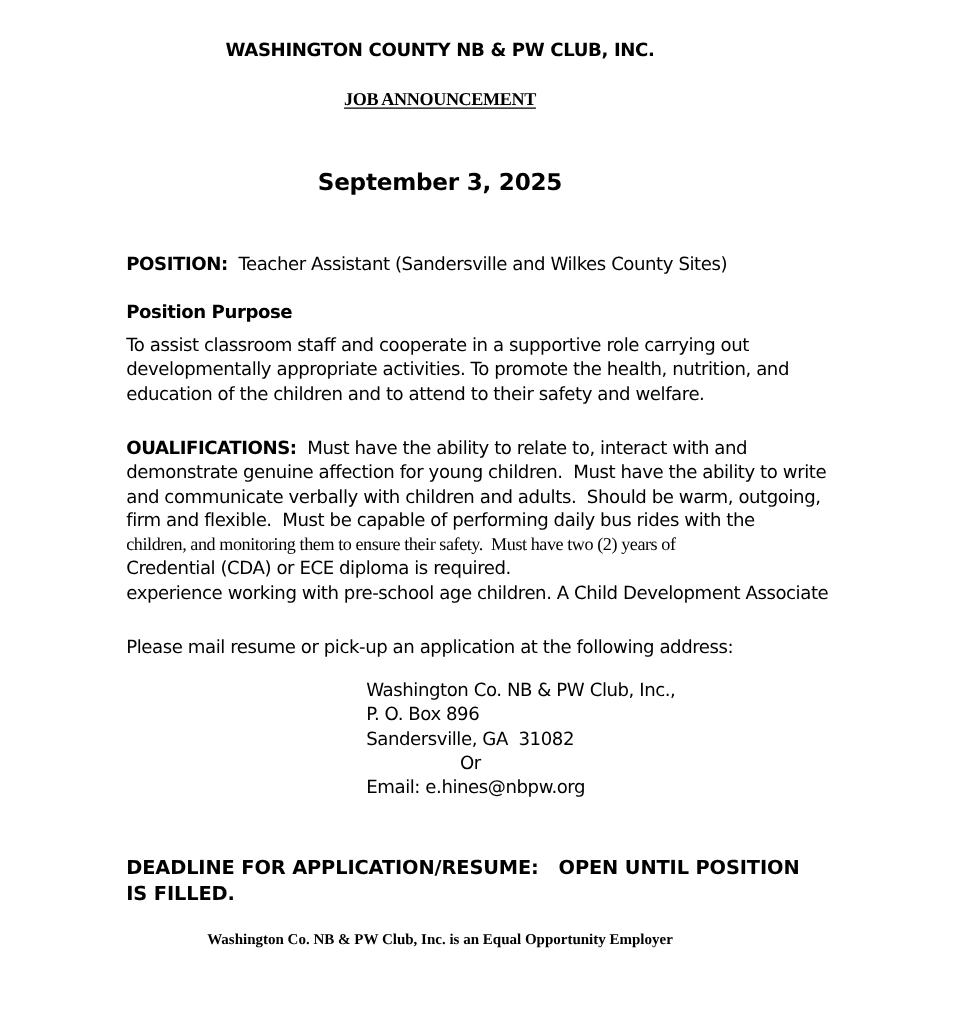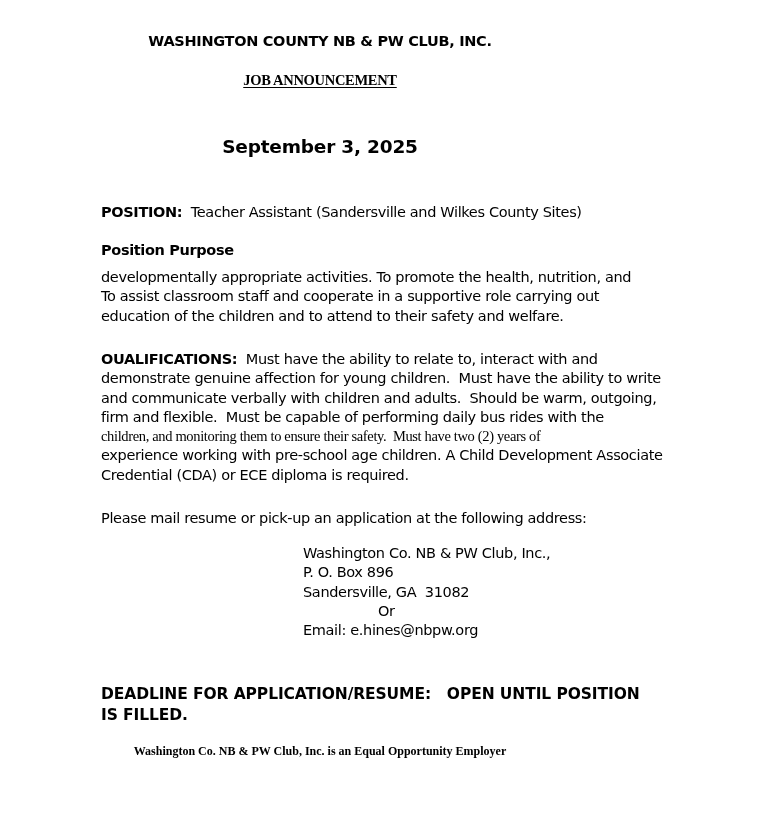--- a/index.html
+++ b/index.html
@@ -14,20 +14,21 @@
       overflow: hidden;
       color: #000000;
       font-family: "DejaVu Sans", sans-serif;
     }
     .abs { position: absolute; }
     .center {
       position: absolute;
       left: 0;
       width: 640px;
       text-align: center;
+      padding-left: 32px;
     }
     .org-title {
       top: 33px;
       font-size: 14.5px;
       font-weight: bold;
       letter-spacing: -0.3px;
     }
     .announce {
       top: 72px;
       font-size: 14.5px;
@@ -70,21 +71,21 @@
       left: 101px;
       top: 350px;
       width: 590px;
     }
     .mail-line {
       left: 101px;
       top: 509px;
       width: 600px;
     }
     .address {
-      left: 303px;
+      left: 293px;
       top: 544px;
       width: 320px;
     }
     .address .bold { font-weight: bold; }
     .address .or-line { padding-left: 75px; }
     .deadline {
       left: 101px;
       top: 684px;
       width: 600px;
       font-size: 15.5px;
@@ -111,35 +112,35 @@
 
 <div class="center date">September 3, 2025</div>
 
 <div class="abs body-text position-line">
   <b class="label">POSITION:</b>&nbsp;&nbsp;<span>Teacher Assistant (Sandersville and Wilkes County Sites)</span>
 </div>
 
 <div class="abs body-text purpose-heading">Position Purpose</div>
 
 <div class="abs body-text purpose-text">
+  <div>To assist classroom staff and cooperate in a supportive role carrying out</div>
   <div>developmentally appropriate activities. To promote the health, nutrition, and</div>
-  <div>To assist classroom staff and cooperate in a supportive role carrying out</div>
   <div>education of the children and to attend to their safety and welfare.</div>
 </div>
 
 <div class="abs body-text qual-text">
   <div>
     <b class="label">OUALIFICATIONS:</b>&nbsp;&nbsp;<span>Must have the ability to relate to, interact with and</span>
   </div>
   <div style="white-space:pre;">demonstrate genuine affection for young children.  Must have the ability to write</div>
   <div style="white-space:pre;">and communicate verbally with children and adults.  Should be warm, outgoing,</div>
   <div style="white-space:pre;">firm and flexible.  Must be capable of performing daily bus rides with the</div>
   <div style="white-space:pre;font-family:Liberation Serif, serif;">children, and monitoring them to ensure their safety.  Must have two (2) years of</div>
+  <div style="white-space:pre;">Credential (CDA) or ECE diploma is required.</div>
   <div style="white-space:pre;">experience working with pre-school age children. A Child Development Associate</div>
-  <div style="white-space:pre;">Credential (CDA) or ECE diploma is required.</div>
 </div>
 
 <div class="abs body-text mail-line">Please mail resume or pick-up an application at the following address:</div>
 
 <div class="abs body-text address">
   <div>Washington Co. NB &amp; PW Club, Inc.,</div>
   <div>P. O. Box 896</div>
   <div style="white-space:pre;">Sandersville, GA  31082</div>
   <div class="or-line">Or</div>
   <div>Email: e.hines@nbpw.org</div>

